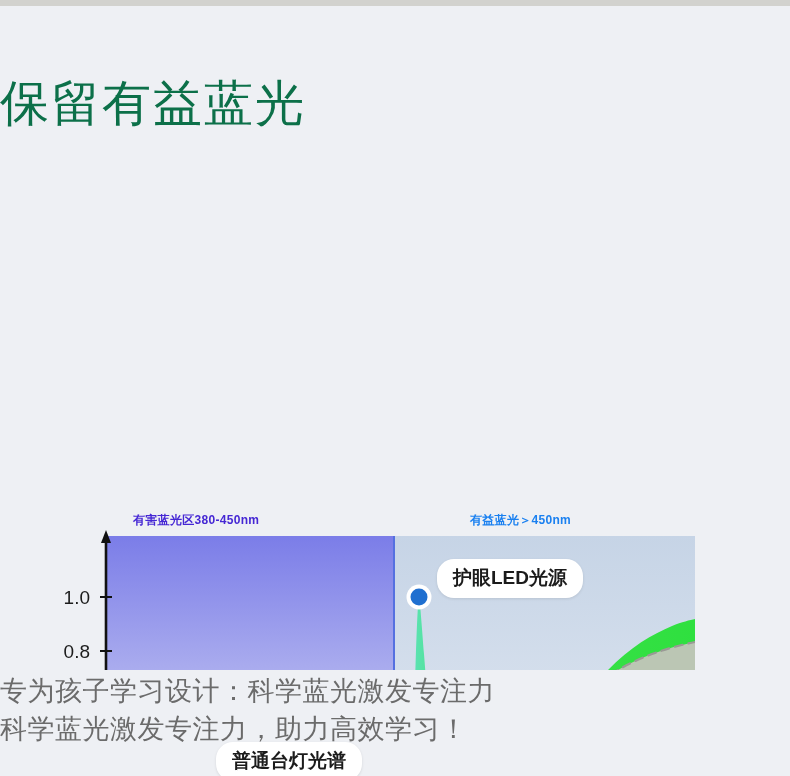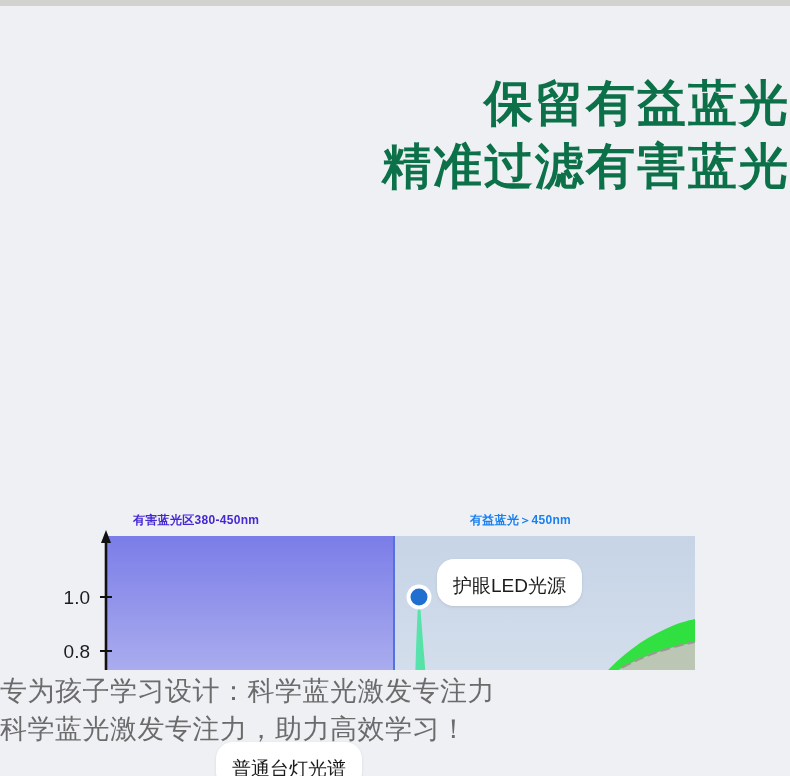--- a/index.html
+++ b/index.html
@@ -4,51 +4,50 @@
 <style>
   html,body{margin:0;padding:0;}
   body{
     width:790px;height:776px;
     background:#eef0f4;
     font-family:"Liberation Sans","DejaVu Sans",sans-serif;
     position:relative;overflow:hidden;
   }
   #topstrip{position:absolute;left:0;top:0;width:790px;height:6px;background:#d2d2ce;}
   #headline{
-    position:absolute;left:0;top:72px;width:790px;text-align:right;
-    color:#0c7049;font-weight:bold;line-height:1.28;letter-spacing:2px;
+    position:absolute;left:0;top:72px;width:790px;text-align:left;
+    color:#0c7049;font-weight:normal;line-height:1.28;letter-spacing:2px;
   }
   #headline .l1{font-size:49px;display:block;}
   #headline .l2{font-size:49px;display:block;}
   #chartwrap{position:absolute;left:0;top:250px;width:790px;height:420px;}
   #caption{
     position:absolute;left:0;top:672px;width:790px;
     color:#6b6b6b;font-size:27px;line-height:1.42;letter-spacing:.5px;
   }
   #caption span{display:block;}
   .badge{
     position:absolute;background:#ffffff;border-radius:17px;
-    font-size:19px;color:#1b1b1b;font-weight:normal;
-    padding:14px 16px 7px 16px;white-space:nowrap;
+    font-size:19px;color:#1b1b1b;font-weight:bold;
+    padding:6px 16px 7px 16px;white-space:nowrap;
     box-shadow:0 1px 3px rgba(0,0,0,.10);
   }
   #badge-led{left:437px;top:309px;}
   #badge-ordinary{left:216px;top:492px;}
   .regionlabel{position:absolute;font-size:12px;font-weight:bold;white-space:nowrap;letter-spacing:.3px;}
   #label-harmful{left:133px;top:262px;color:#4527d4;}
   #label-beneficial{left:470px;top:262px;color:#1a80f0;}
 </style>
 </head>
 <body>
 
 <div id="topstrip"></div>
 
 <div id="headline">
   <span class="l1">保留有益蓝光</span>
-  <span class="l2">精准过滤有害蓝光</span>
 </div>
 
 <div id="chartwrap">
 
   <svg width="790" height="420" viewBox="0 0 790 420">
     <defs>
       <linearGradient id="gHarmful" x1="0" y1="0" x2="0" y2="1">
         <stop offset="0%" stop-color="#7b7de8"></stop>
         <stop offset="45%" stop-color="#b0b2ef"></stop>
         <stop offset="80%" stop-color="#e3e5f6"></stop>

